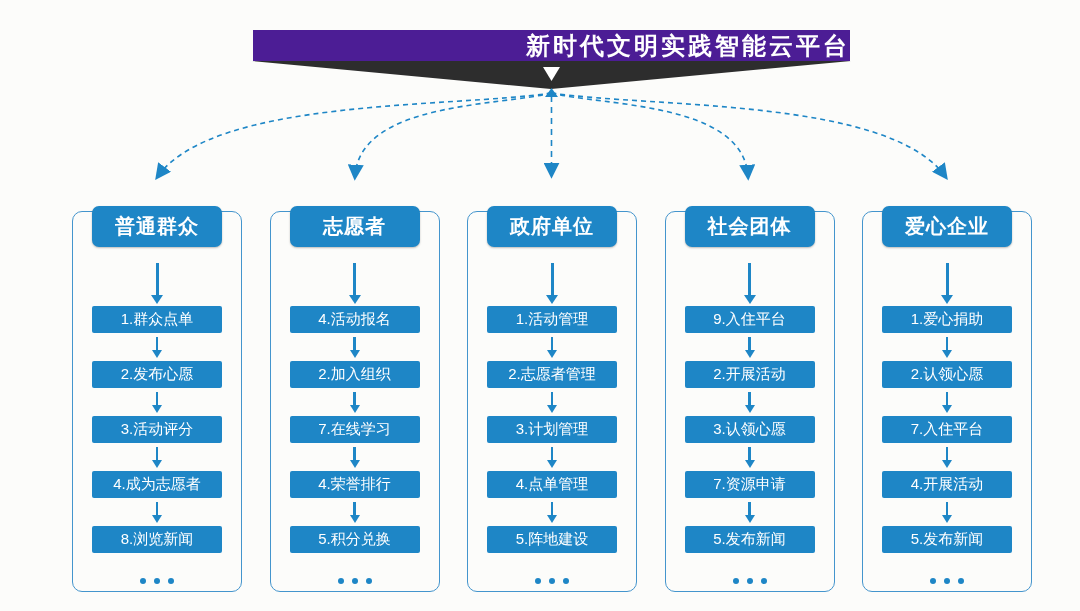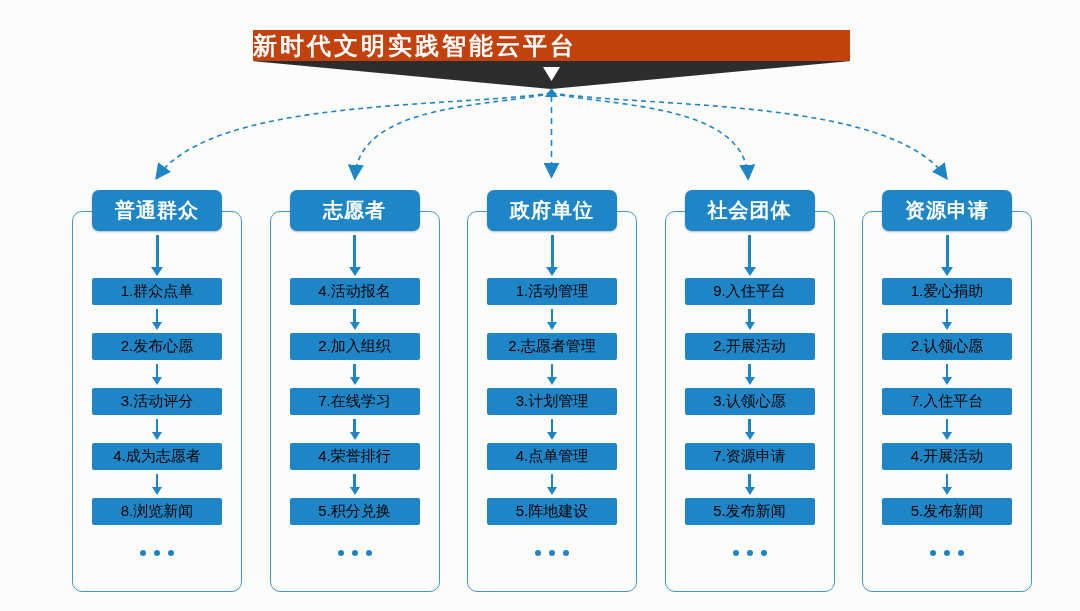--- a/index.html
+++ b/index.html
@@ -3,49 +3,49 @@
 <meta charset="utf-8">
 <style>
   html,body{margin:0;padding:0;}
   body{
     width:1080px;height:611px;position:relative;overflow:hidden;
     background:#fcfcfa;
     font-family:"Liberation Sans","DejaVu Sans",sans-serif;
   }
   .title-bar{
     position:absolute;left:253px;top:30px;width:597px;height:31px;
-    background:#c2410c;z-index:2;
-    display:flex;align-items:center;justify-content:flex-start;
+    background:#4c1d95;z-index:2;
+    display:flex;align-items:center;justify-content:flex-end;
   }
   .title-bar span{
     color:#ffffff;font-size:24px;font-weight:bold;letter-spacing:3px;
   }
   svg.connectors{position:absolute;left:0;top:0;z-index:1;}
   .columns{
     position:absolute;left:72px;top:190px;width:960px;z-index:2;
     display:flex;justify-content:space-between;
   }
   .column{position:relative;width:170px;height:402px;}
   .frame{
     position:absolute;left:0;right:0;top:21px;bottom:0;
     border:1px solid #4495cd;border-radius:10px;
   }
   .col-header{
-    position:relative;width:130px;height:41px;margin:0 auto;
+    position:relative;width:130px;height:41px;margin:16px auto;
     background:#1e86c6;border-radius:7px;
     display:flex;align-items:center;justify-content:center;
     box-shadow:0 1px 2px rgba(0,0,0,.25);
   }
   .col-header span{color:#fff;font-size:20px;font-weight:bold;letter-spacing:1px;}
   .item{
     position:relative;width:130px;height:27px;margin:0 auto;
     background:#1e86c6;border-radius:2px;
     display:flex;align-items:center;justify-content:center;
   }
-  .item span{color:#000000;font-size:15px;}
+  .item span{color:#ffffff;font-size:15px;}
   .arrow{position:relative;display:flex;flex-direction:column;align-items:center;}
   .arrow .stem{background:#1e86c6;}
   .arrow .head{width:0;height:0;border-left:6px solid transparent;border-right:6px solid transparent;border-top:9px solid #1e86c6;}
   .arrow.big{margin:4px 0 2px;}
   .arrow.big .stem{width:3px;height:32px;}
   .arrow.sm{margin:4px 0 3px;}
   .arrow.sm .stem{width:2.5px;height:13px;}
   .arrow.sm .head{border-left-width:5px;border-right-width:5px;border-top-width:8px;}
   .dots{display:flex;justify-content:center;gap:8px;margin-top:25px;}
   .dots i{display:block;width:6px;height:6px;border-radius:50%;background:#1e86c6;}
@@ -259,21 +259,21 @@
     <div class="dots">
         <i></i>
         <i></i>
         <i></i>
       </div>
   </div>
 
   <div class="column">
     <div class="frame"></div>
     <div class="col-header">
-        <span>资源申请</span>
+        <span>爱心企业</span>
       </div>
     <div class="arrow big">
         <i class="stem"></i>
         <i class="head"></i>
       </div>
     <div class="item">
         <span>1.爱心捐助</span>
       </div>
     <div class="arrow sm">
         <i class="stem"></i>

